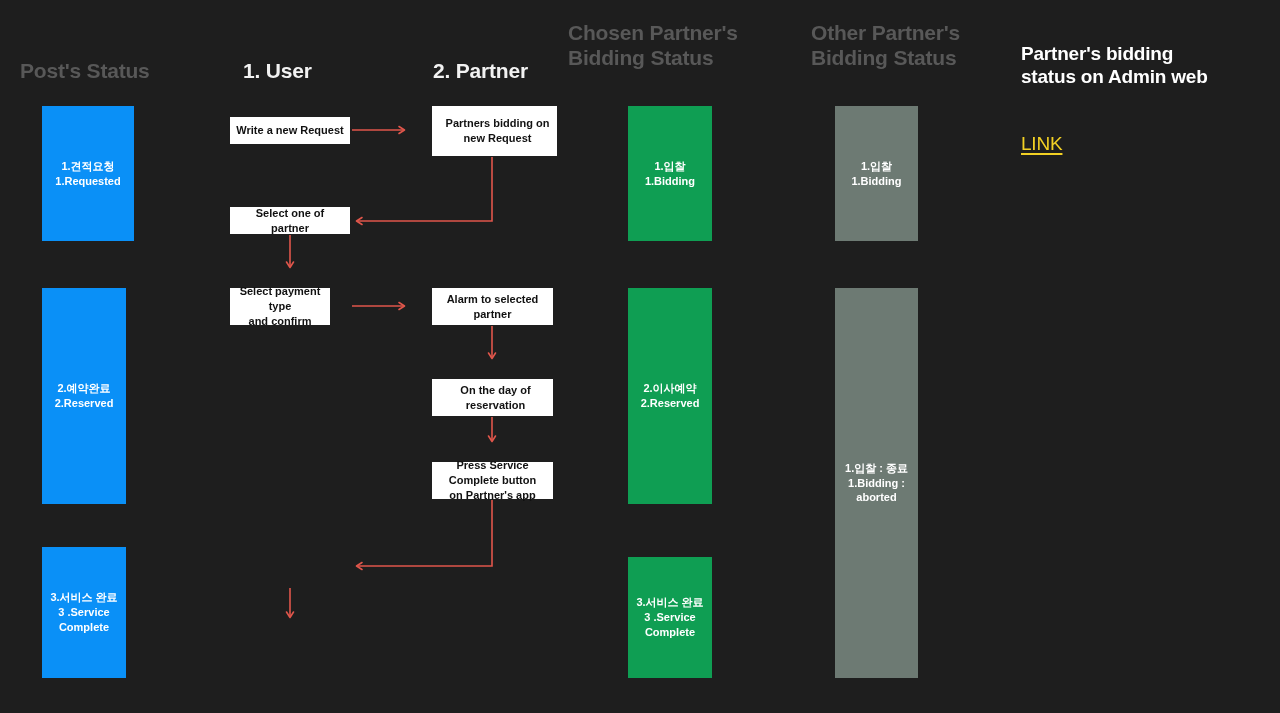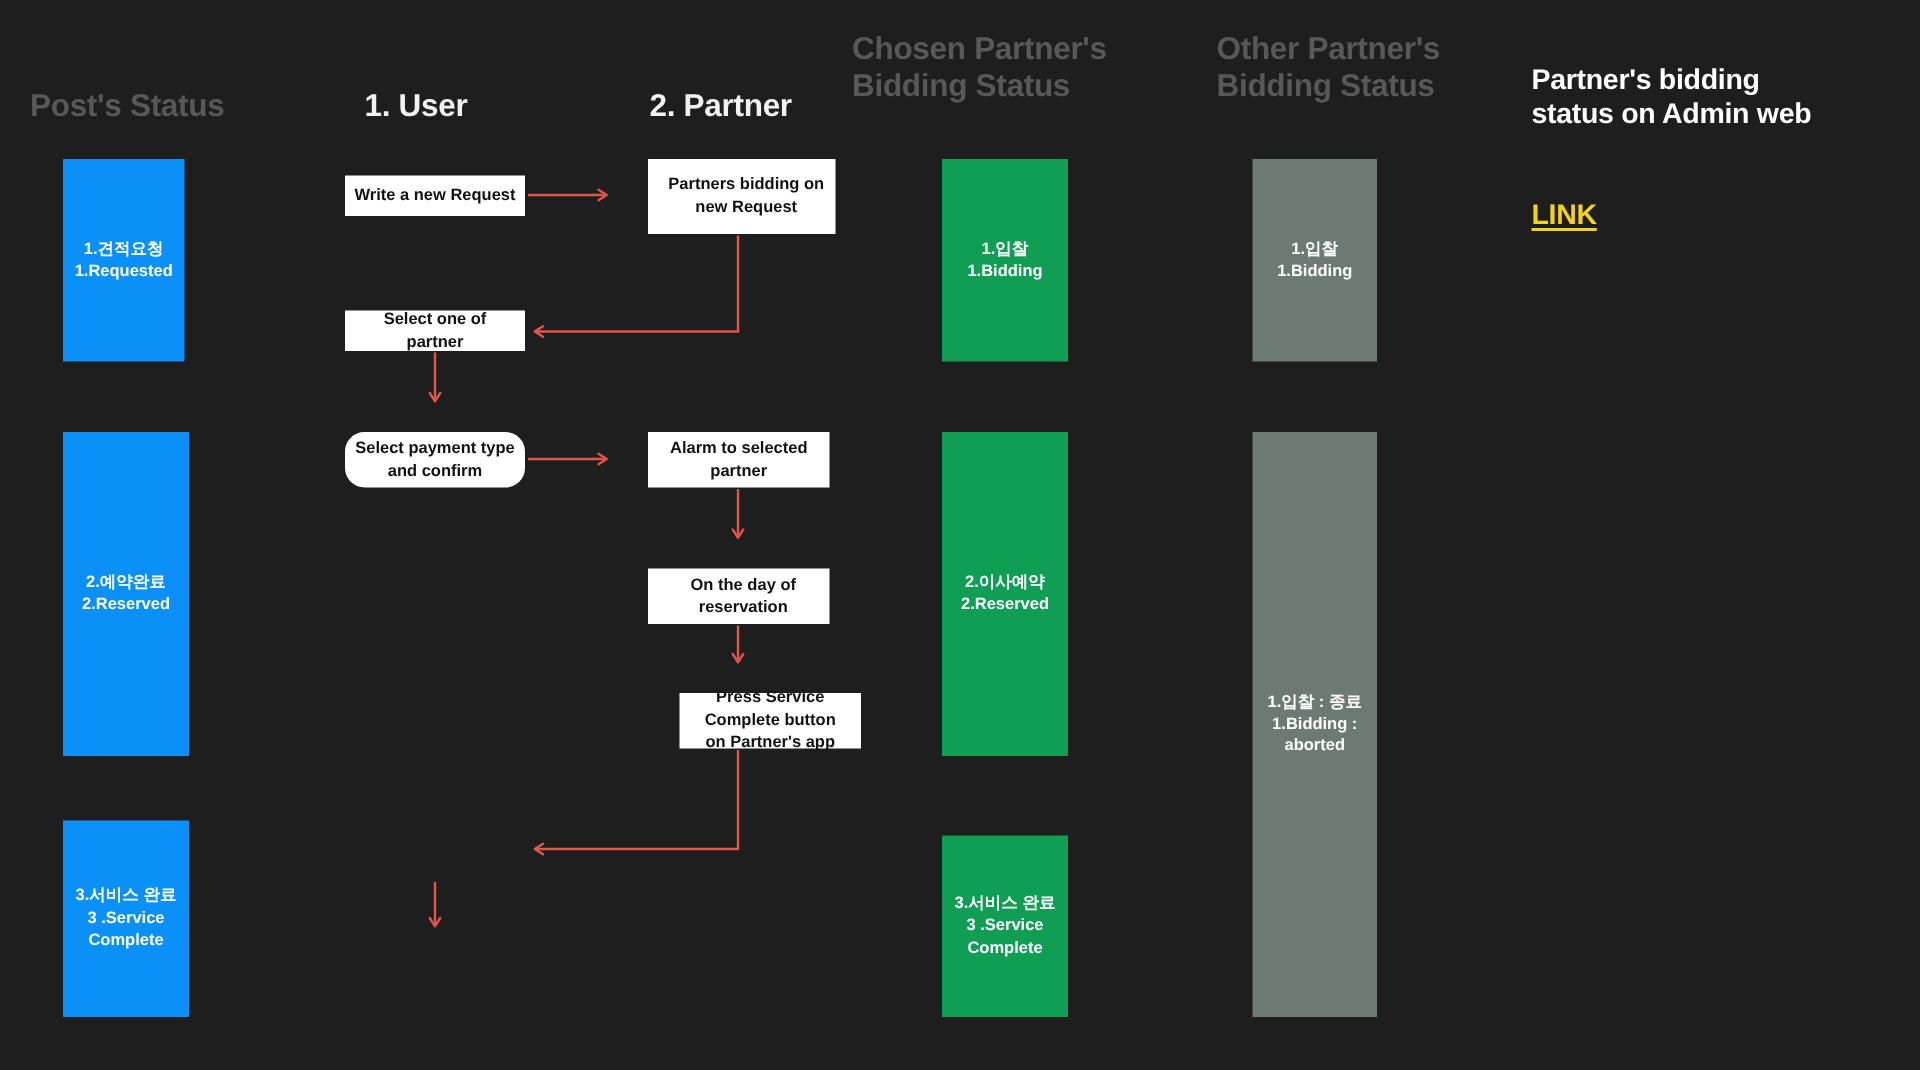--- a/index.html
+++ b/index.html
@@ -41,21 +41,21 @@
   #head-other   { left: 811px; top: 21px;  width: 200px; }
   #head-admin   { left: 1021px;top: 21px;  width: 250px; }
 
   .link-text {
     color: #f2d024;
     text-decoration: underline;
     text-decoration-thickness: 2px;
     text-underline-offset: 3px;
     display: inline-block;
     font-size: 19px;
-    font-weight: bold;
+    font-weight: normal;
   }
 
   
   .status-bar {
     position: absolute;
     display: flex;
     align-items: center;
     justify-content: center;
     text-align: center;
     color: #ffffff;
@@ -124,21 +124,21 @@
   <div class="col-head head-muted" id="head-other">Other Partner's
 Bidding Status</div>
 
   <div class="col-head head-admin" id="head-admin">
     <span>Partner's bidding
 status on Admin web</span>
     <br>
     <a class="link-text" href="#">LINK</a>
   </div>
 
-  <div class="status-bar bar-blue" style="left:42px; top:106px; width:81px; height:135px;">1.견적요청
+  <div class="status-bar bar-blue" style="left:42px; top:106px; width:92px; height:135px;">1.견적요청
 1.Requested</div>
 
   <div class="status-bar bar-blue" style="left:42px; top:288px; width:84px; height:216px;">2.예약완료
 2.Reserved</div>
 
   <div class="status-bar bar-blue" style="left:42px; top:547px; width:84px; height:131px;">3.서비스 완료
 3 .Service
 Complete</div>
 
   <div class="status-bar bar-green" style="left:628px; top:106px; width:84px; height:135px;">1.입찰
@@ -155,35 +155,35 @@
 1.Bidding</div>
 
   <div class="status-bar bar-gray" style="left:835px; top:288px; width:83px; height:390px;">1.입찰 : 종료
 1.Bidding :
 aborted</div>
 
   <div class="flow-box" style="left:230px; top:117px; width:120px; height:27px;">Write a new Request</div>
 
   <div class="flow-box" style="left:230px; top:207px; width:120px; height:27px;">Select one of partner</div>
 
-  <div class="flow-box" style="left:230px; top:288px; width:120px; height:37px;border-radius:13px;">Select payment type
+  <div class="flow-box" style="left:230px; top:288px; width:100px; height:37px;">Select payment type
 and confirm</div>
 
 
 
   <div class="flow-box" style="left:432px; top:106px; width:125px; height:50px;padding-left:12px;">Partners bidding on
 new Request</div>
 
   <div class="flow-box" style="left:432px; top:288px; width:121px; height:37px;">Alarm to selected
 partner</div>
 
   <div class="flow-box" style="left:432px; top:379px; width:121px; height:37px;padding-left:12px;">On the day of
 reservation</div>
 
-  <div class="flow-box" style="left:453px; top:462px; width:121px; height:37px;">Press Service
+  <div class="flow-box" style="left:432px; top:462px; width:121px; height:37px;">Press Service
 Complete button
 on Partner's app</div>
 
   <svg id="arrow-layer" viewBox="0 0 1280 713" width="1280" height="713">
 
     <g>
       <path class="arrow-path" d="M352 130 L404 130"></path>
       <path class="arrow-head" d="M399 126.5 L404.5 130 L399 133.5"></path>
     </g>
 

